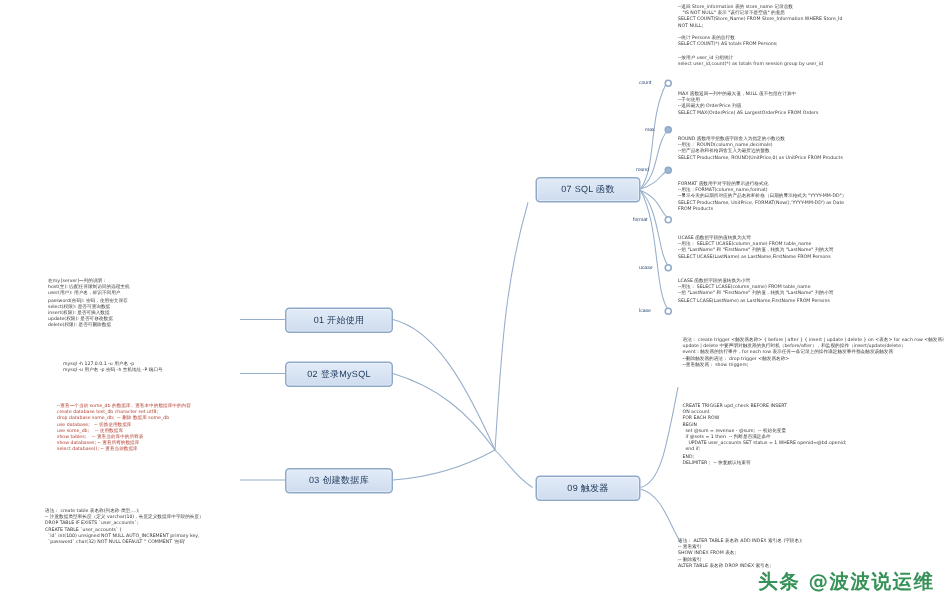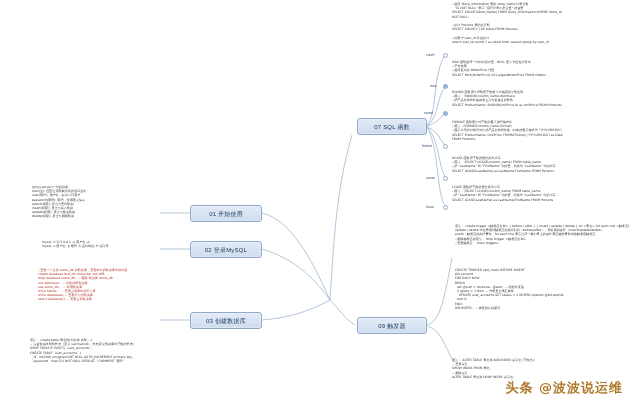--- a/index.html
+++ b/index.html
@@ -52,21 +52,21 @@
     border-radius:50%;
     background:#fff;
   }
   .bullet.filled{background:#9db8d6;}
 
   .watermark{
     position:absolute;
     right:6px;bottom:4px;
     font-size:13px;
     font-weight:bold;
-    color:#a16207;
+    color:#15803d;
     opacity:.85;
     letter-spacing:1px;
     white-space:nowrap;
     font-family:"DejaVu Sans",sans-serif;
   }
 </style>
 </head>
 <body>
 
 <div id="canvas">

